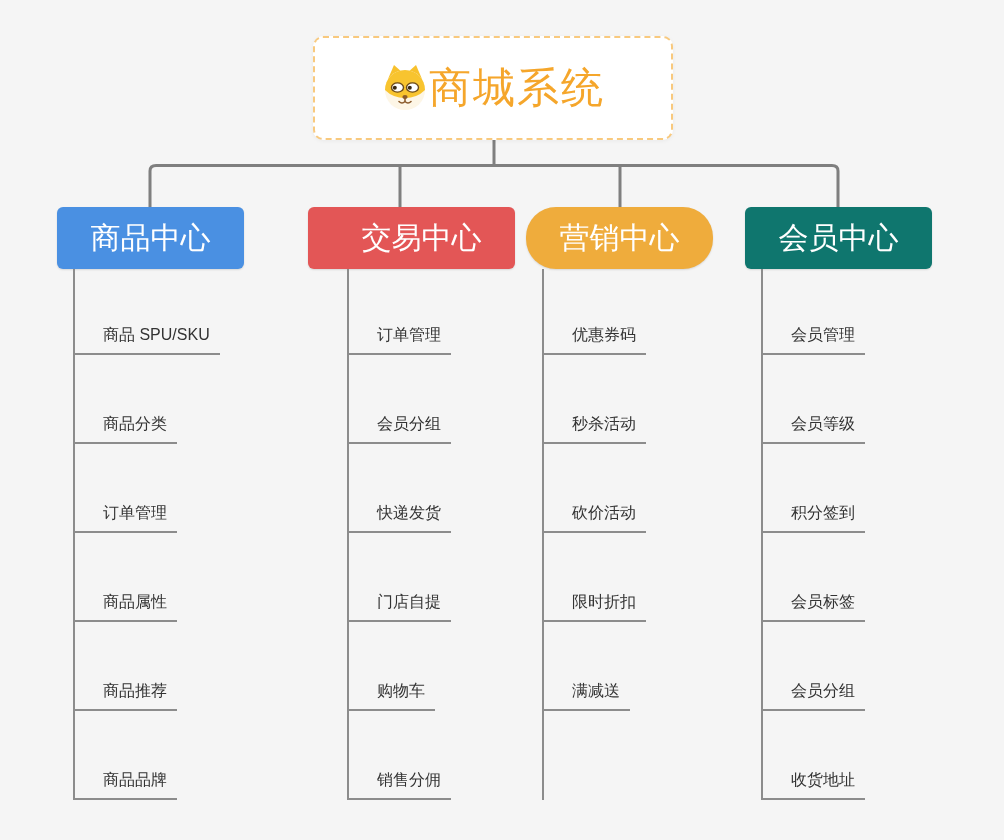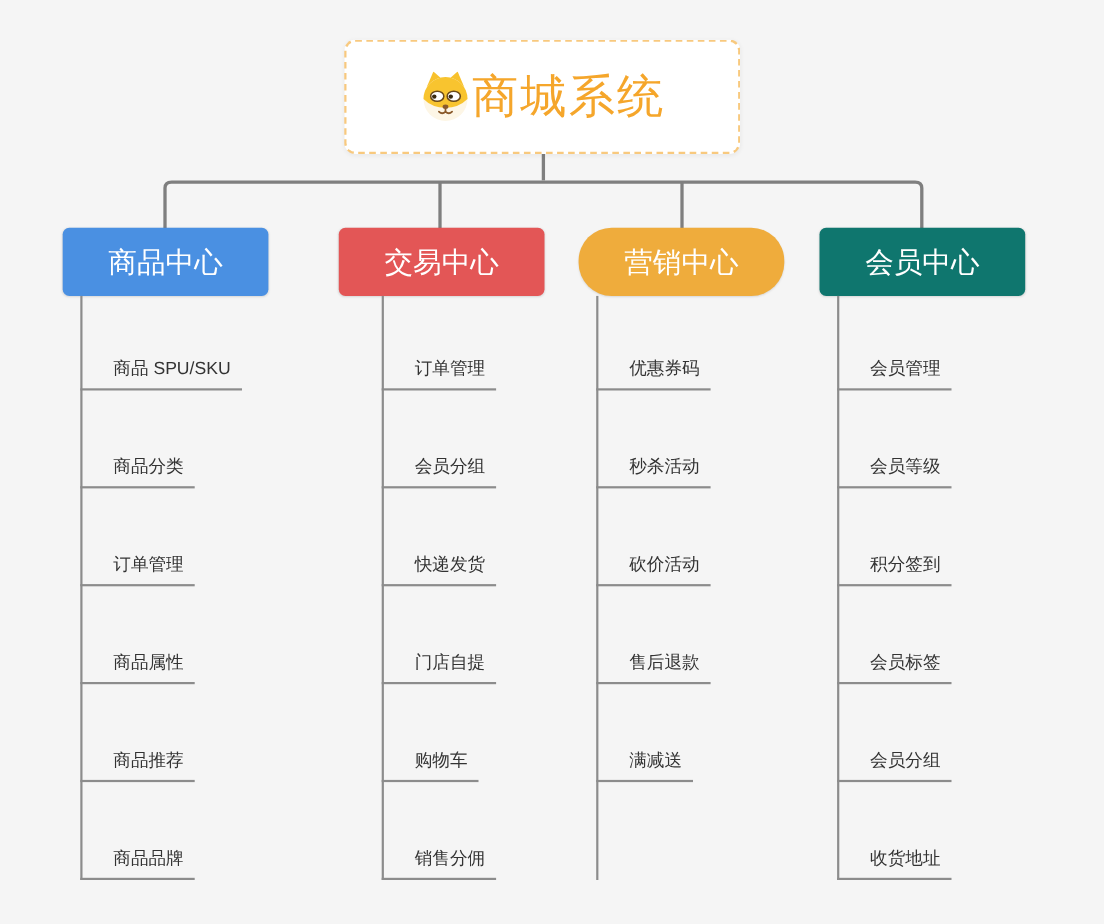--- a/index.html
+++ b/index.html
@@ -15,24 +15,24 @@
   .root-node{
     position:absolute;left:313px;top:36px;width:360px;height:104px;
     background:#ffffff;border:2px dashed var(--root-border);border-radius:10px;
     box-sizing:border-box;display:flex;align-items:center;justify-content:center;gap:0;
     box-shadow:0 1px 4px rgba(0,0,0,0.05);
   }
   .root-title{font-size:42px;color:var(--root-title);letter-spacing:2px;white-space:nowrap;}
 
   .branch-box{
     position:absolute;top:207px;width:187px;height:62px;border-radius:6px;
-    color:#ffffff;font-size:26px;display:flex;align-items:center;justify-content:center;
+    color:#ffffff;font-size:30px;display:flex;align-items:center;justify-content:center;
     white-space:nowrap;box-shadow:0 1px 2px rgba(0,0,0,0.12);
   }
-  .branch-box.b0{left:57px;} .branch-box.b1{left:308px;}
+  .branch-box.b0{left:57px;} .branch-box.b1{left:308px;padding-left:20px;}
   .branch-box.b2{left:526px;border-radius:30px;} .branch-box.b3{left:745px;}
 
   .leaf-col{position:absolute;top:266px;width:230px;}
   .leaf-col.c0{left:73px;} .leaf-col.c1{left:323px;margin-left:24px;}
   .leaf-col.c2{left:542px;} .leaf-col.c3{left:761px;}
   .trunk{position:absolute;left:0;top:3px;width:2px;height:531px;background:var(--leaf-line);}
   .leaf-row{height:89px;display:flex;align-items:flex-end;}
   .leaf-label{
     display:inline-block;border-bottom:2px solid var(--leaf-line);
     padding:0 10px 7px 30px;font-size:16px;color:var(--leaf-text);white-space:nowrap;
@@ -130,21 +130,21 @@
   <div class="leaf-row">
         <span class="leaf-label">优惠券码</span>
       </div>
       <div class="leaf-row">
         <span class="leaf-label">秒杀活动</span>
       </div>
       <div class="leaf-row">
         <span class="leaf-label">砍价活动</span>
       </div>
       <div class="leaf-row">
-        <span class="leaf-label">售后退款</span>
+        <span class="leaf-label">限时折扣</span>
       </div>
       <div class="leaf-row">
         <span class="leaf-label">满减送</span>
       </div>
     </div>
   <div class="leaf-col c3">
     <div class="trunk"></div>
   <div class="leaf-row">
         <span class="leaf-label">会员管理</span>
       </div>

